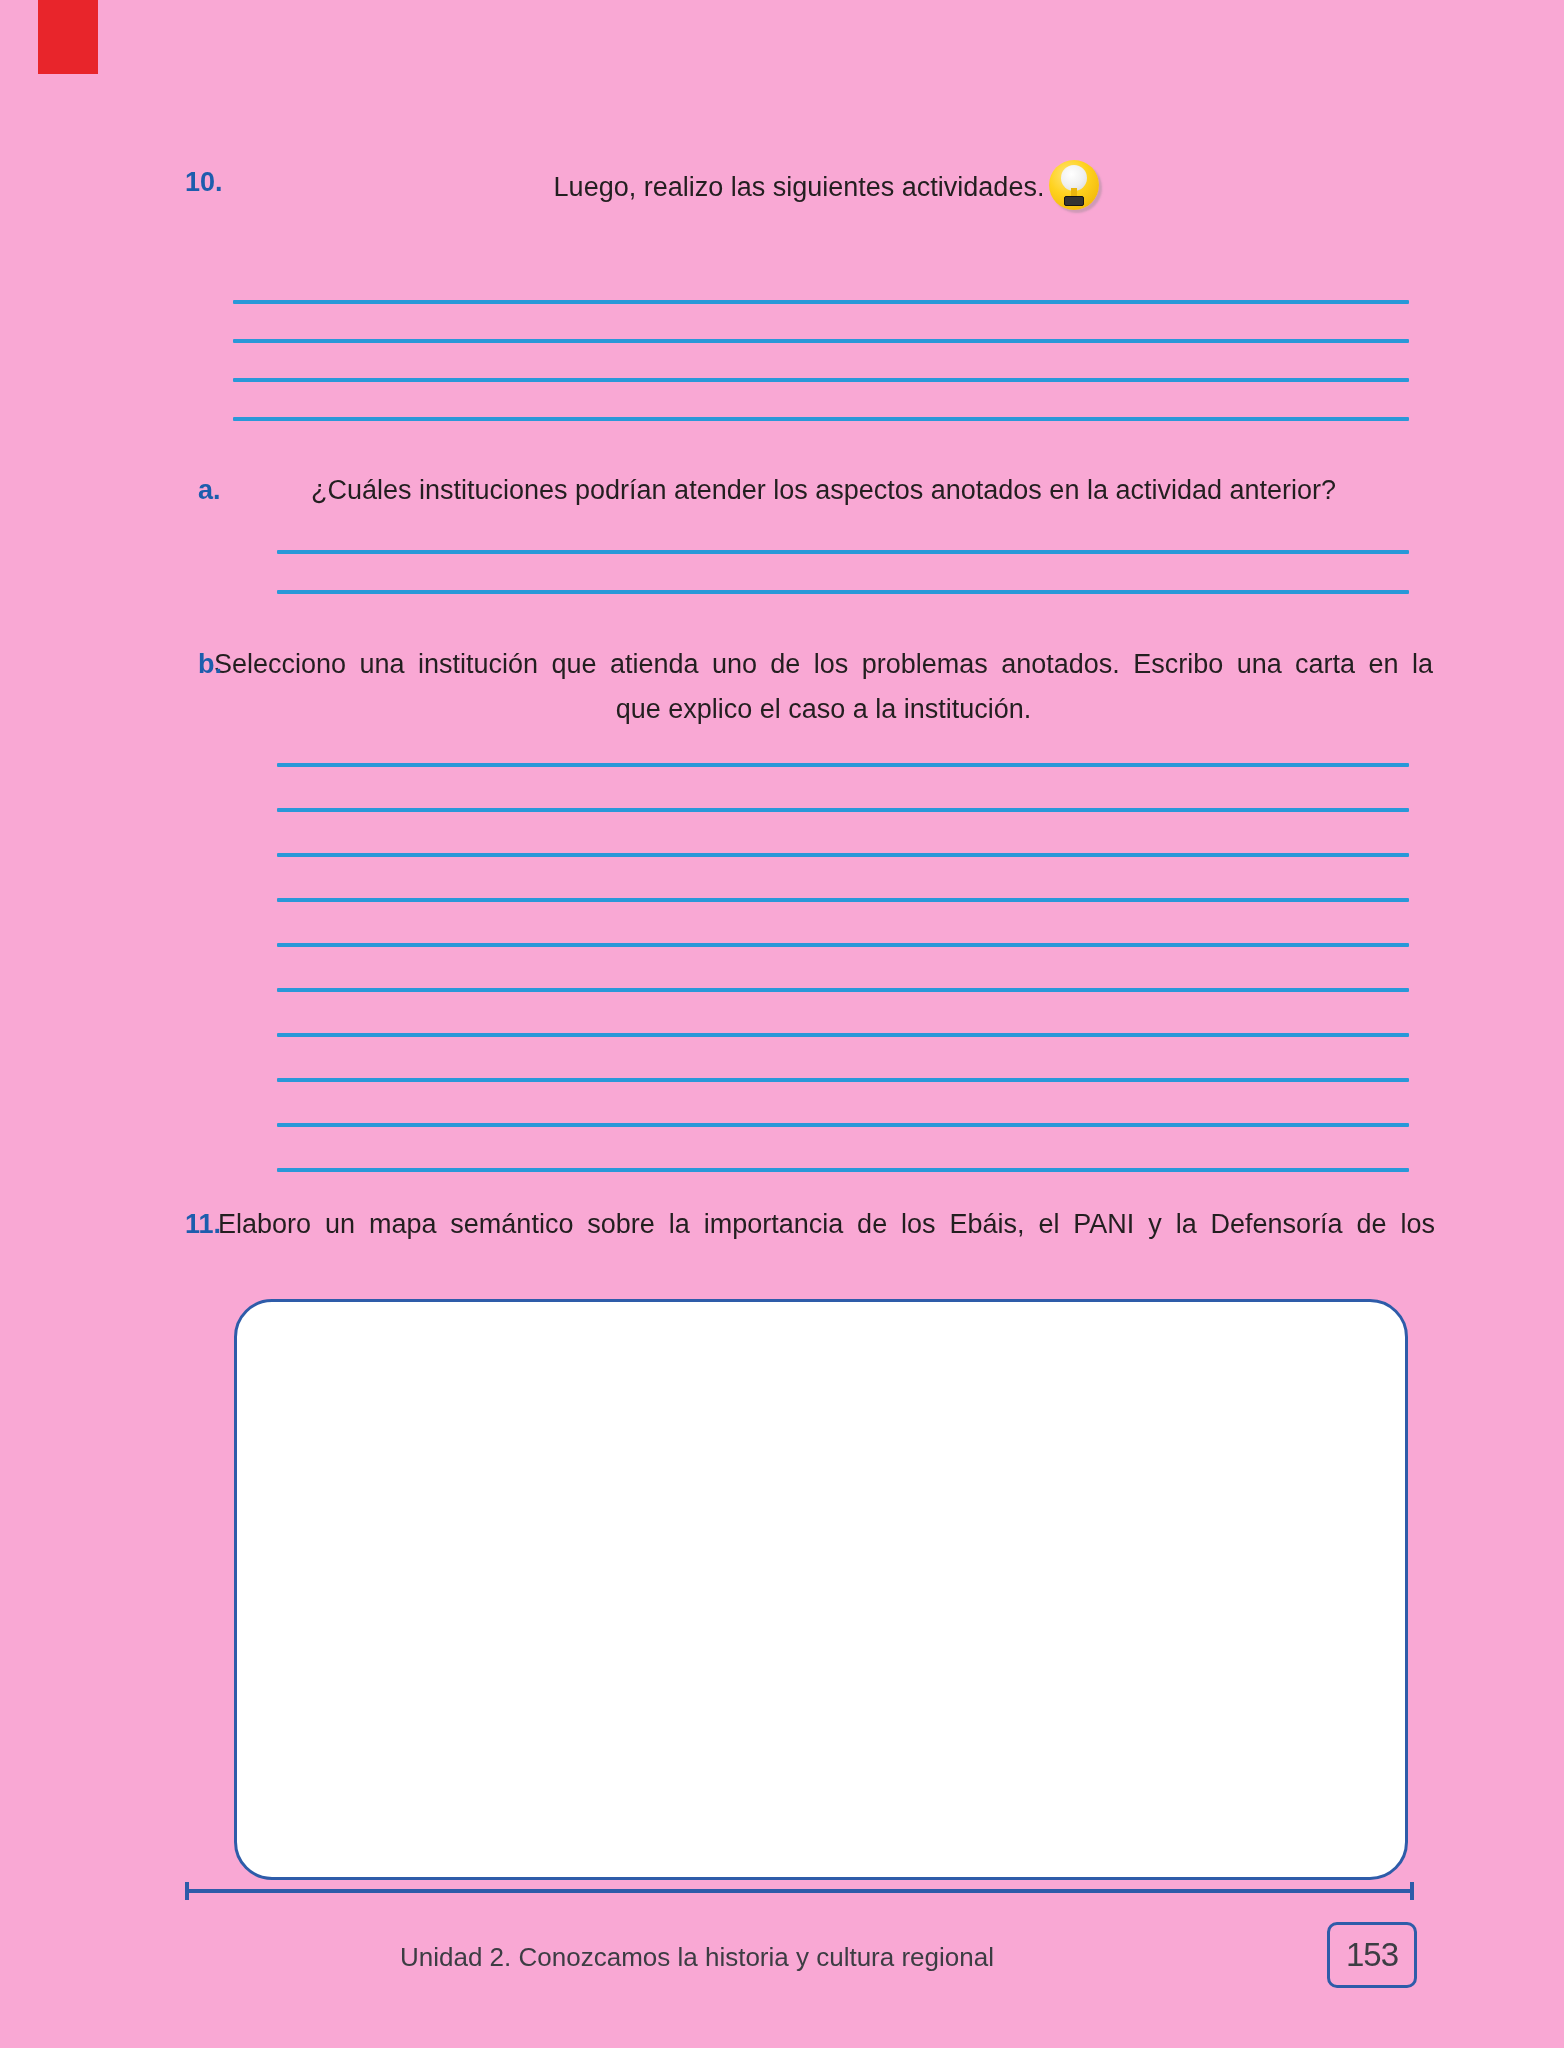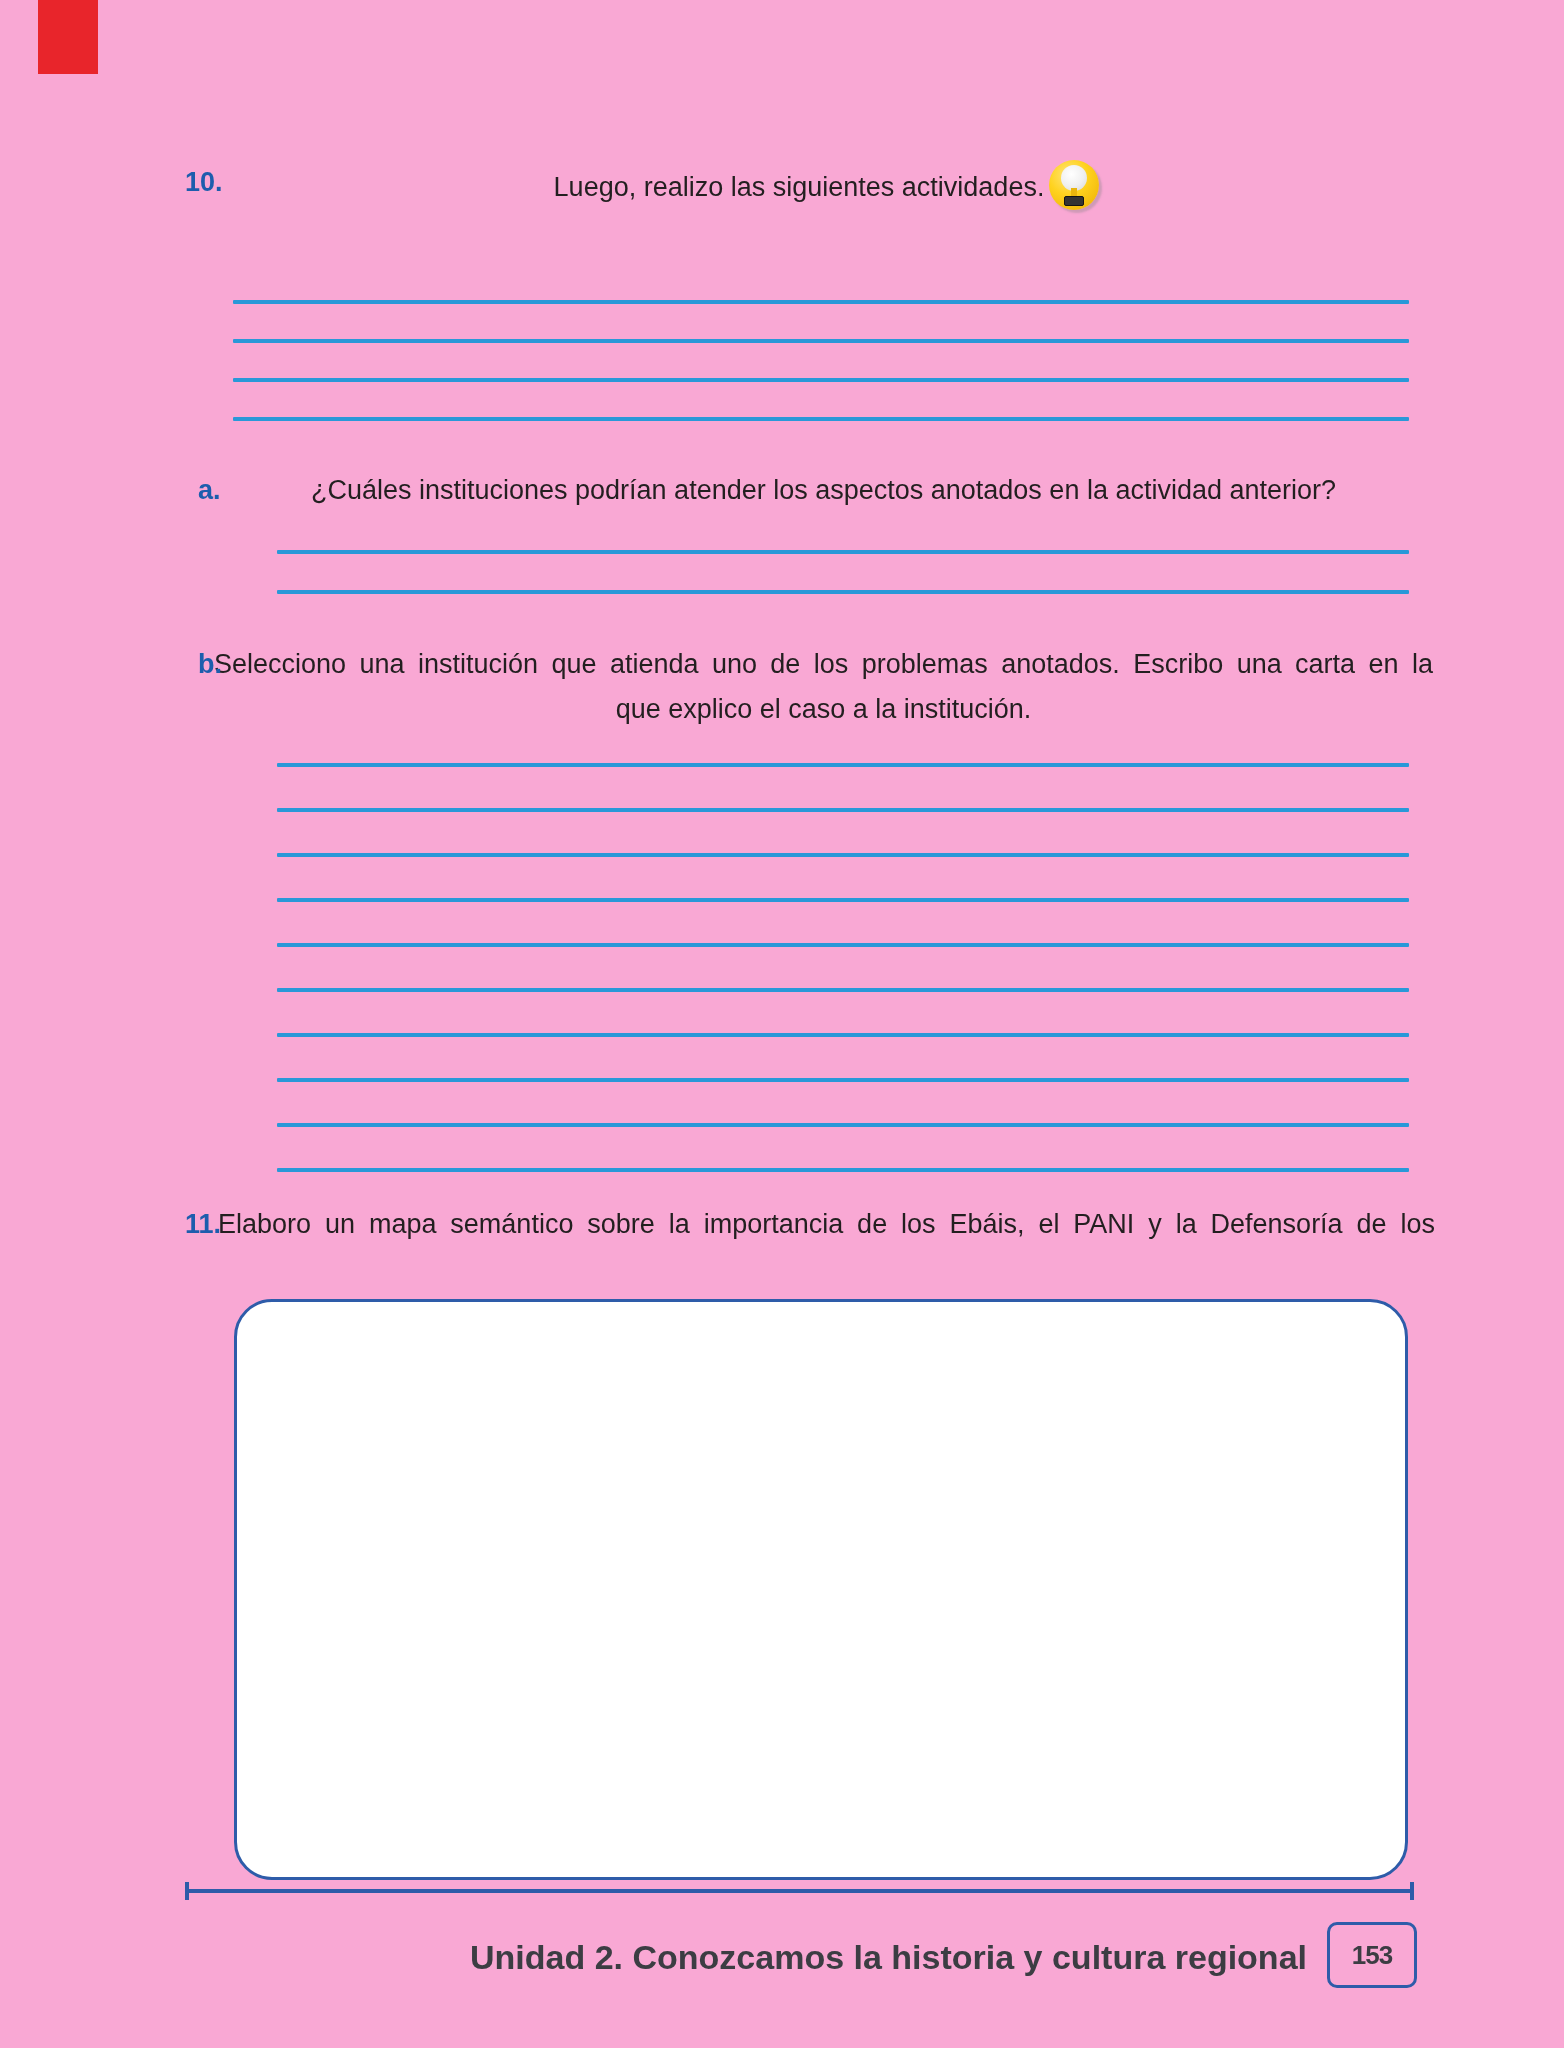--- a/index.html
+++ b/index.html
@@ -52,29 +52,29 @@
     position:absolute;left:234px;top:1299px;width:1174px;height:581px;
     border:3px solid var(--frame-blue,#2e5ca9);border-radius:38px;background:#ffffff;
   }
   
   .bottom-rule{position:absolute;left:187px;top:1889px;width:1225px;height:4px;background:var(--frame-blue,#2e5ca9);}
   .rule-cap{position:absolute;top:1882px;width:4px;height:18px;background:var(--frame-blue,#2e5ca9);}
   .rule-cap-left{left:185px;}
   .rule-cap-right{left:1410px;}
   
   .footer-text{
-    position:absolute;left:400px;top:1940px;width:907px;text-align:right;
-    font-size:34px;font-weight:bold;color:var(--footer-gray,#3c3d43);line-height:34px;
+    position:absolute;left:400px;top:1940px;width:907px;
+    font-size:26px;font-weight:normal;color:var(--footer-gray,#3c3d43);line-height:34px;
   }
   .page-box{
     position:absolute;left:1327px;top:1922px;width:90px;height:66px;
     border:3px solid var(--frame-blue,#2e5ca9);border-radius:10px;
     display:flex;align-items:center;justify-content:center;
   }
-  .page-box .num{font-size:26px;font-weight:bold;color:var(--footer-gray,#3c3d43);letter-spacing:-1px;}
+  .page-box .num{font-size:33px;font-weight:normal;color:var(--footer-gray,#3c3d43);letter-spacing:-1px;}
 </style>
 </head>
 <body>
 
 <div class="page">
 
   <div class="red-marker"></div>
 
   <div class="item" style="left:185px;top:160px;width:1250px;">
     <span class="num">10.</span>

